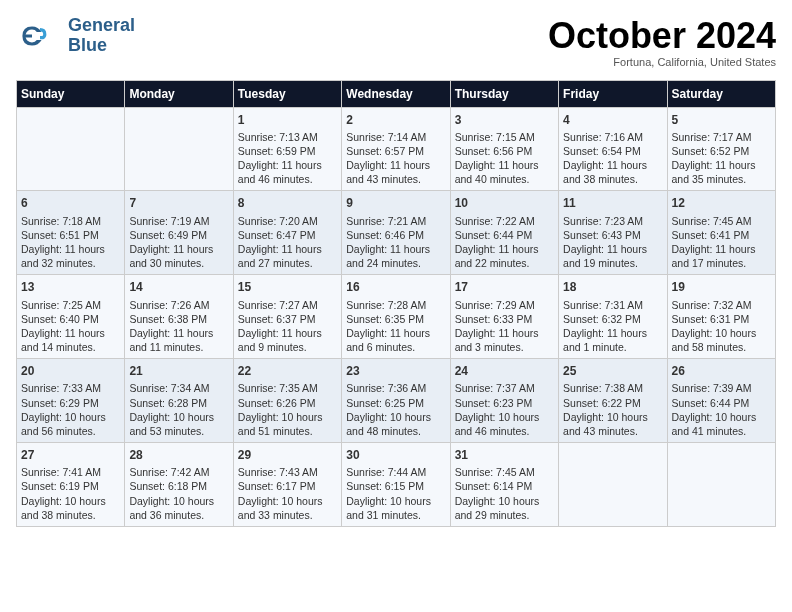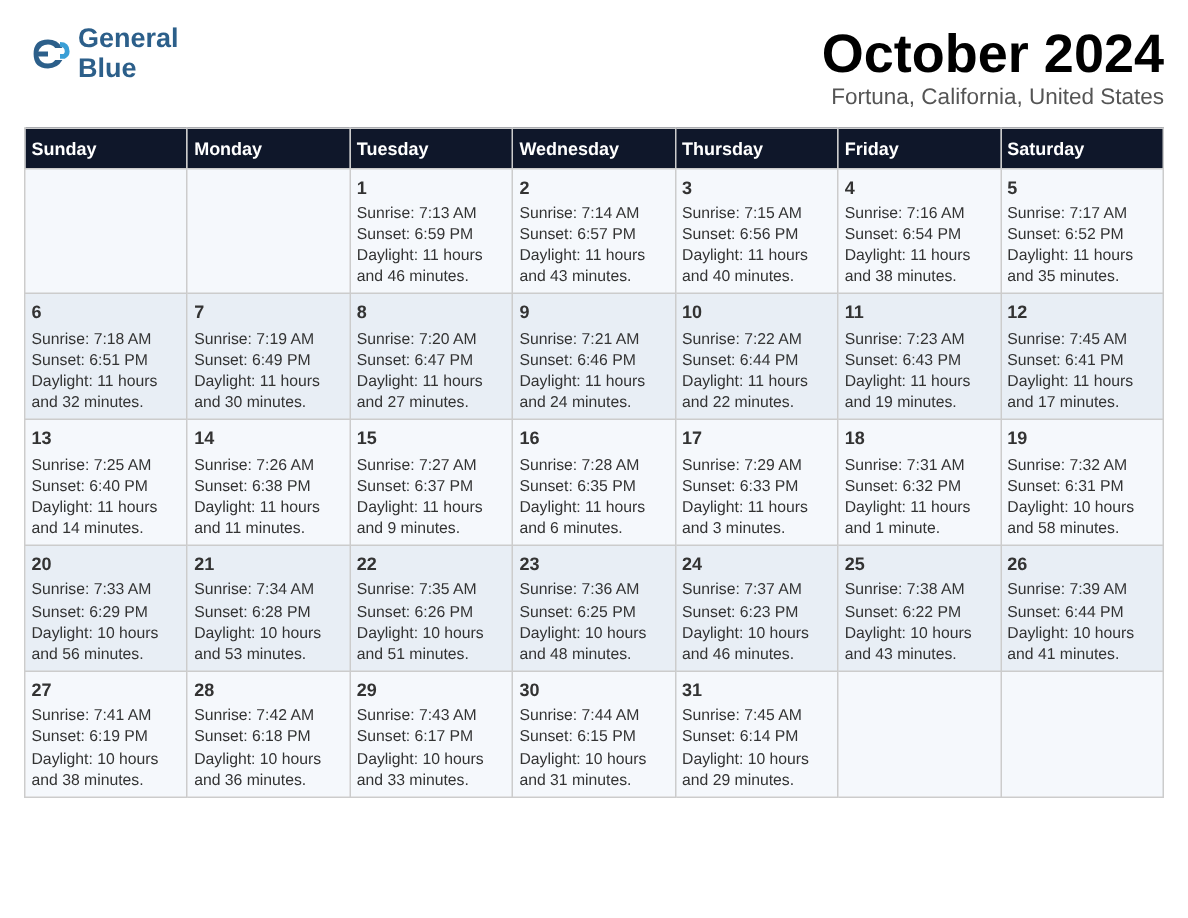--- a/index.html
+++ b/index.html
@@ -12,21 +12,21 @@
     }
     .header {
       display: flex;
       align-items: flex-start;
       justify-content: space-between;
       margin-bottom: 12px;
     }
     .logo {
       display: flex;
       align-items: center;
-      gap: 4px;
+      gap: 20px;
     }
     .logo-text {
       font-size: 18px;
       font-weight: bold;
       color: #2c5f8a;
       line-height: 1.1;
     }
     .logo-text span {
       display: block;
     }
@@ -37,21 +37,21 @@
     .title-block {
       text-align: right;
     }
     .month-title {
       font-size: 36px;
       font-weight: bold;
       color: #000000;
       line-height: 1.1;
     }
     .location {
-      font-size: 15px;
+      font-size: 11px;
       color: #555;
     }
     table {
       width: 100%;
       border-collapse: collapse;
       font-size: 11px;
     }
     thead tr th {
       background-color: #0f172a;
       color: #fff;

